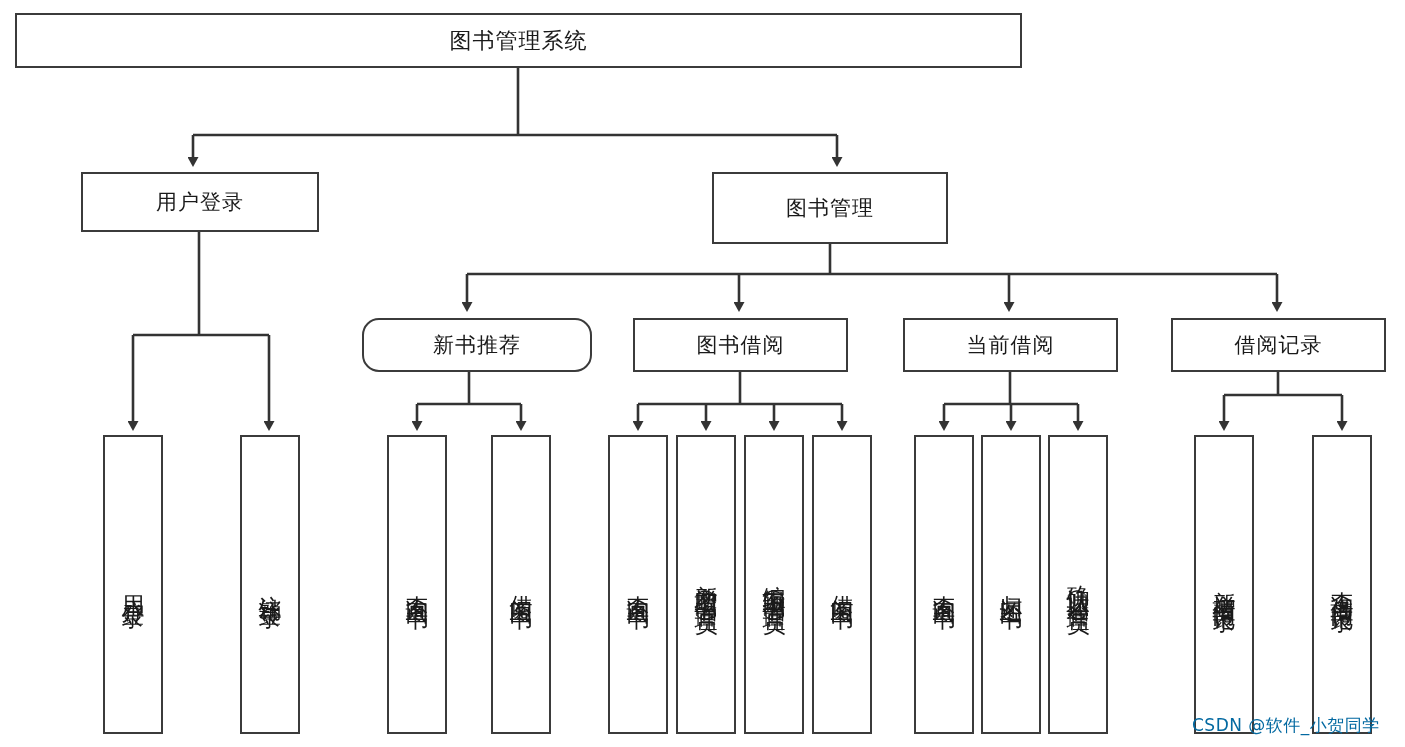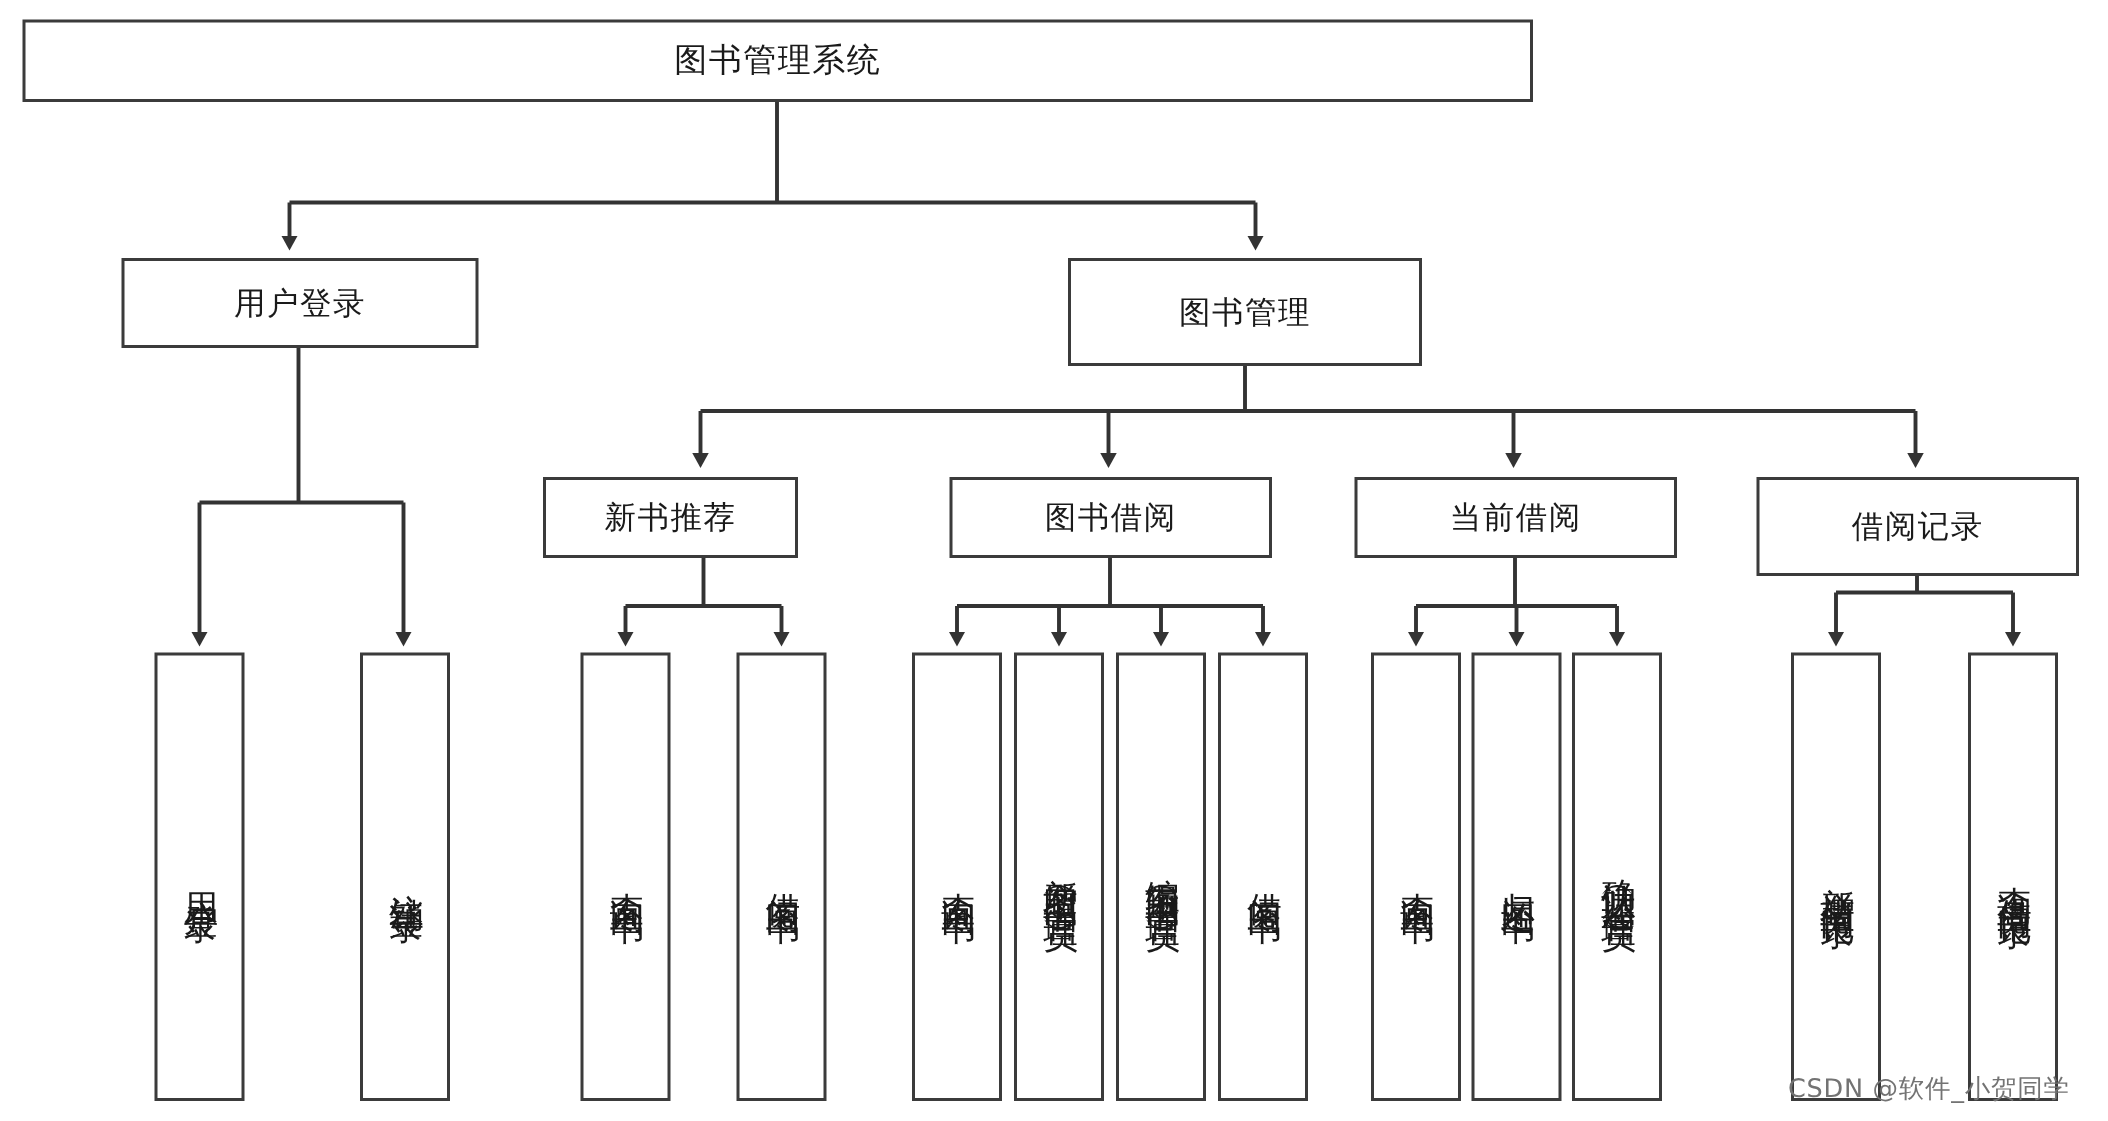--- a/index.html
+++ b/index.html
@@ -57,21 +57,21 @@
   .node.v .label {
     writing-mode: vertical-rl;
     text-orientation: upright;
     font-size: 23px;
     letter-spacing: 4px;
     line-height: 1;
     max-height: 100%;
   }
   .watermark {
     position: absolute;
-    color: #737373;
+    color: #0369a1;
     font-size: 17px;
     letter-spacing: 0.5px;
     white-space: nowrap;
     user-select: none;
   }
 </style>
 </head>
 <body>
 
 <div id="canvas">
@@ -130,30 +130,30 @@
     <span class="label">图书管理系统</span>
   </div>
 
   <div class="node h" style="left:81px; top:172px; width:238px; height:60px;">
     <span class="label">用户登录</span>
   </div>
   <div class="node h" style="left:712px; top:172px; width:236px; height:72px;">
     <span class="label">图书管理</span>
   </div>
 
-  <div class="node h" style="left:362px; top:318px; width:170px; height:54px;">
+  <div class="node h" style="left:362px; top:318px; width:230px; height:54px;border-radius:17px;">
     <span class="label">新书推荐</span>
   </div>
   <div class="node h" style="left:903px; top:318px; width:215px; height:54px;">
     <span class="label">当前借阅</span>
   </div>
   <div class="node h" style="left:633px; top:318px; width:215px; height:54px;">
     <span class="label">图书借阅</span>
   </div>
-  <div class="node h" style="left:1171px; top:318px; width:215px; height:66px;">
+  <div class="node h" style="left:1171px; top:318px; width:215px; height:54px;">
     <span class="label">借阅记录</span>
   </div>
 
   <div class="node v" style="left:103px; top:435px; width:60px; height:299px;">
     <span class="label">用户登录</span>
   </div>
   <div class="node v" style="left:240px; top:435px; width:60px; height:299px;">
     <span class="label">注销登录</span>
   </div>
 

